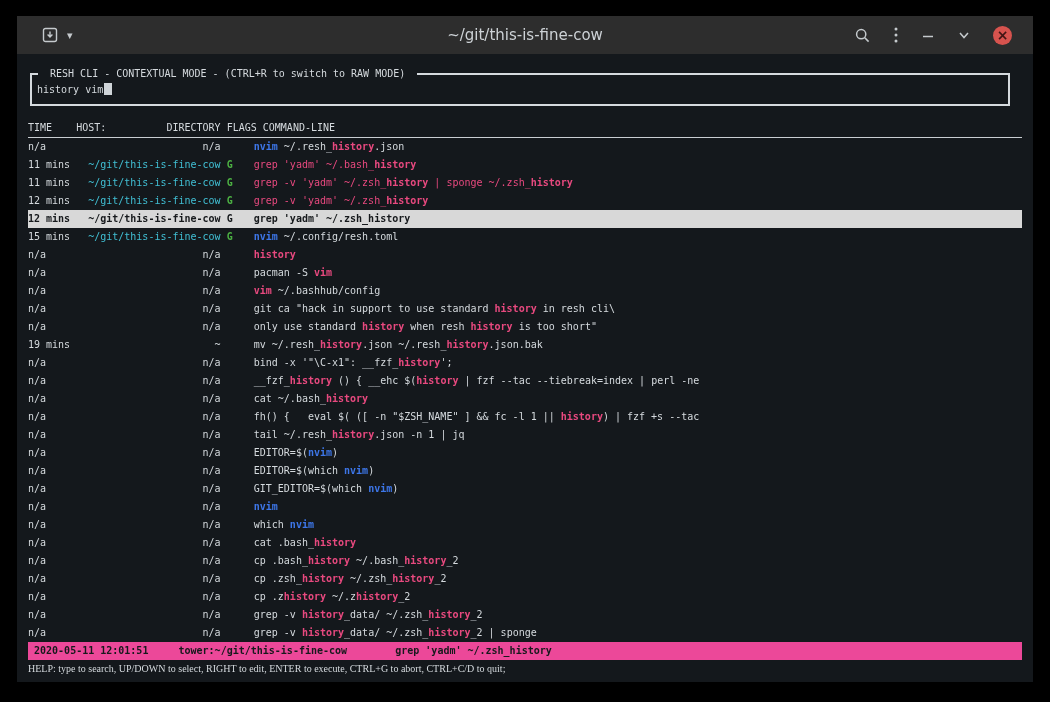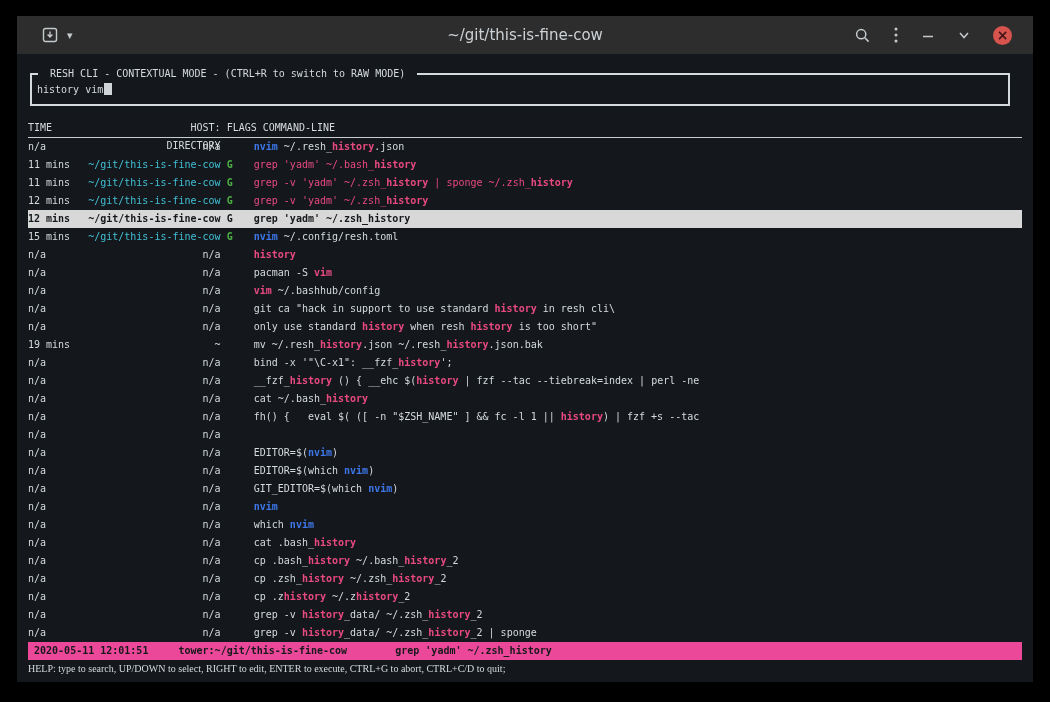--- a/index.html
+++ b/index.html
@@ -63,21 +63,21 @@
   .query-line { padding: 5px 5px; white-space: pre; }
   .cursor {
     display: inline-block; width: 8px; height: 15px;
     background: #cfd4d8; vertical-align: -2px; margin-left: 1px;
   }
 
   .header-row {
     display: flex; white-space: pre; height: 19px;
     border-bottom: 1px solid #c9ced2;
   }
-  .hdr-dir { display: inline-flex; justify-content: space-between; flex-direction: column; }
+  .hdr-dir { display: inline-flex; justify-content: space-between; }
   .hdr-flags { margin-left: 1ch; flex: none; }
   .hdr-cmd { margin-left: 1ch; flex: none; }
 
   .row { display: flex; white-space: pre; height: 18px; }
   .c-time { flex: none; width: 7ch; text-align: left; }
   .c-dir  { flex: none; width: 24ch; text-align: right; margin-left: 1ch; }
   .c-flag { flex: none; width: 1ch; margin-left: 1ch; color: #4cb043; font-weight: bold; }
   .c-cmd  { flex: none; margin-left: 3.5ch; }
 
   .cyan { color: #41bfd4; }
@@ -168,21 +168,21 @@
         <div class="row"><span class="c-time">n/a</span><span class="c-dir">n/a</span><span class="c-flag"></span><span class="c-cmd"><span class="seg-m">history</span></span></div>
         <div class="row"><span class="c-time">n/a</span><span class="c-dir">n/a</span><span class="c-flag"></span><span class="c-cmd"><span class="seg-d">pacman -S </span><span class="seg-m">vim</span></span></div>
         <div class="row"><span class="c-time">n/a</span><span class="c-dir">n/a</span><span class="c-flag"></span><span class="c-cmd"><span class="seg-m">vim</span><span class="seg-d"> ~/.bashhub/config</span></span></div>
         <div class="row"><span class="c-time">n/a</span><span class="c-dir">n/a</span><span class="c-flag"></span><span class="c-cmd"><span class="seg-d">git ca "hack in support to use standard </span><span class="seg-m">history</span><span class="seg-d"> in resh cli\</span></span></div>
         <div class="row"><span class="c-time">n/a</span><span class="c-dir">n/a</span><span class="c-flag"></span><span class="c-cmd"><span class="seg-d">only use standard </span><span class="seg-m">history</span><span class="seg-d"> when resh </span><span class="seg-m">history</span><span class="seg-d"> is too short"</span></span></div>
         <div class="row"><span class="c-time">19 mins</span><span class="c-dir">~</span><span class="c-flag"></span><span class="c-cmd"><span class="seg-d">mv ~/.resh_</span><span class="seg-m">history</span><span class="seg-d">.json ~/.resh_</span><span class="seg-m">history</span><span class="seg-d">.json.bak</span></span></div>
         <div class="row"><span class="c-time">n/a</span><span class="c-dir">n/a</span><span class="c-flag"></span><span class="c-cmd"><span class="seg-d">bind -x '"\C-x1": __fzf_</span><span class="seg-m">history</span><span class="seg-d">';</span></span></div>
         <div class="row"><span class="c-time">n/a</span><span class="c-dir">n/a</span><span class="c-flag"></span><span class="c-cmd"><span class="seg-d">__fzf_</span><span class="seg-m">history</span><span class="seg-d"> () { __ehc $(</span><span class="seg-m">history</span><span class="seg-d"> | fzf --tac --tiebreak=index | perl -ne</span></span></div>
         <div class="row"><span class="c-time">n/a</span><span class="c-dir">n/a</span><span class="c-flag"></span><span class="c-cmd"><span class="seg-d">cat ~/.bash_</span><span class="seg-m">history</span></span></div>
         <div class="row"><span class="c-time">n/a</span><span class="c-dir">n/a</span><span class="c-flag"></span><span class="c-cmd"><span class="seg-d">fh() {   eval $( ([ -n "$ZSH_NAME" ] &amp;&amp; fc -l 1 || </span><span class="seg-m">history</span><span class="seg-d">) | fzf +s --tac</span></span></div>
-        <div class="row"><span class="c-time">n/a</span><span class="c-dir">n/a</span><span class="c-flag"></span></div>
+        <div class="row"><span class="c-time">n/a</span><span class="c-dir">n/a</span><span class="c-flag"></span><span class="c-cmd"><span class="seg-d">tail ~/.resh_</span><span class="seg-m">history</span><span class="seg-d">.json -n 1 | jq</span></span></div>
         <div class="row"><span class="c-time">n/a</span><span class="c-dir">n/a</span><span class="c-flag"></span><span class="c-cmd"><span class="seg-d">EDITOR=$(</span><span class="seg-b">nvim</span><span class="seg-d">)</span></span></div>
         <div class="row"><span class="c-time">n/a</span><span class="c-dir">n/a</span><span class="c-flag"></span><span class="c-cmd"><span class="seg-d">EDITOR=$(which </span><span class="seg-b">nvim</span><span class="seg-d">)</span></span></div>
         <div class="row"><span class="c-time">n/a</span><span class="c-dir">n/a</span><span class="c-flag"></span><span class="c-cmd"><span class="seg-d">GIT_EDITOR=$(which </span><span class="seg-b">nvim</span><span class="seg-d">)</span></span></div>
         <div class="row"><span class="c-time">n/a</span><span class="c-dir">n/a</span><span class="c-flag"></span><span class="c-cmd"><span class="seg-b">nvim</span></span></div>
         <div class="row"><span class="c-time">n/a</span><span class="c-dir">n/a</span><span class="c-flag"></span><span class="c-cmd"><span class="seg-d">which </span><span class="seg-b">nvim</span></span></div>
         <div class="row"><span class="c-time">n/a</span><span class="c-dir">n/a</span><span class="c-flag"></span><span class="c-cmd"><span class="seg-d">cat .bash_</span><span class="seg-m">history</span></span></div>
         <div class="row"><span class="c-time">n/a</span><span class="c-dir">n/a</span><span class="c-flag"></span><span class="c-cmd"><span class="seg-d">cp .bash_</span><span class="seg-m">history</span><span class="seg-d"> ~/.bash_</span><span class="seg-m">history</span><span class="seg-d">_2</span></span></div>
         <div class="row"><span class="c-time">n/a</span><span class="c-dir">n/a</span><span class="c-flag"></span><span class="c-cmd"><span class="seg-d">cp .zsh_</span><span class="seg-m">history</span><span class="seg-d"> ~/.zsh_</span><span class="seg-m">history</span><span class="seg-d">_2</span></span></div>
         <div class="row"><span class="c-time">n/a</span><span class="c-dir">n/a</span><span class="c-flag"></span><span class="c-cmd"><span class="seg-d">cp .z</span><span class="seg-m">history</span><span class="seg-d"> ~/.z</span><span class="seg-m">history</span><span class="seg-d">_2</span></span></div>
         <div class="row"><span class="c-time">n/a</span><span class="c-dir">n/a</span><span class="c-flag"></span><span class="c-cmd"><span class="seg-d">grep -v </span><span class="seg-m">history</span><span class="seg-d">_data/ ~/.zsh_</span><span class="seg-m">history</span><span class="seg-d">_2</span></span></div>

